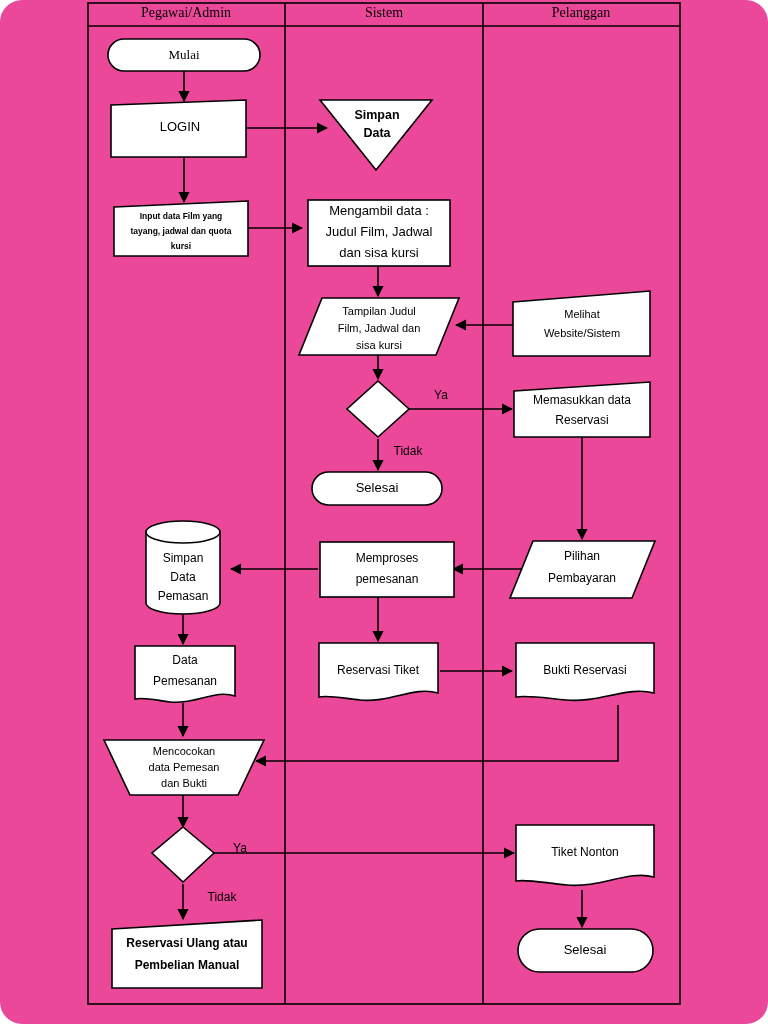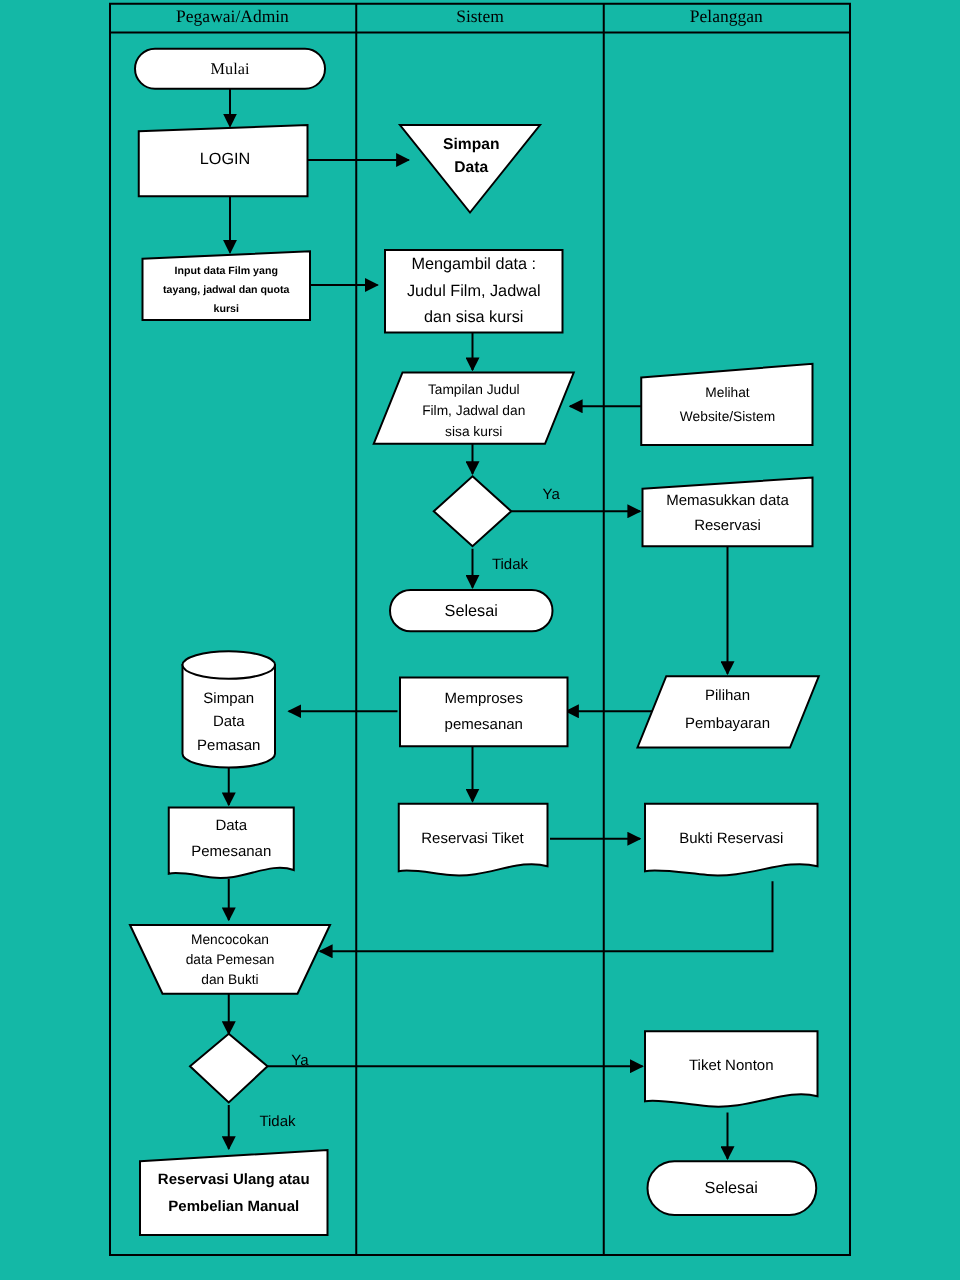--- a/index.html
+++ b/index.html
@@ -1,20 +1,20 @@
 <!DOCTYPE html>
 <html><head>
 <meta charset="utf-8">
 <style>
   html,body{margin:0;padding:0;background:#ffffff;}
   body{
     width:768px;height:1024px;overflow:hidden;
     font-family:"Liberation Sans", sans-serif;
   }
-  #stage{position:relative;width:768px;height:1024px;background:#14b8a6;}
+  #stage{position:relative;width:768px;height:1024px;background:#ec4899;border-radius:22px;}
   svg{display:block;}
   .shape{fill:#ffffff;stroke:#000000;stroke-width:1.6;}
   .frame{fill:none;stroke:#000000;stroke-width:1.6;}
   .divider{stroke:#000000;stroke-width:1.6;}
   .conn{stroke:#000000;stroke-width:1.6;fill:none;}
   .lbl{font-family:"Liberation Sans", sans-serif;fill:#000;text-anchor:middle;dominant-baseline:middle;}
   .lbl-serif{font-family:"Liberation Serif", serif;fill:#000;text-anchor:middle;dominant-baseline:middle;}
   .hdr{font-family:"Liberation Serif", serif;font-size:14px;fill:#000;text-anchor:middle;dominant-baseline:middle;}
   .t13{font-size:13px;}
   .t12{font-size:12px;}

